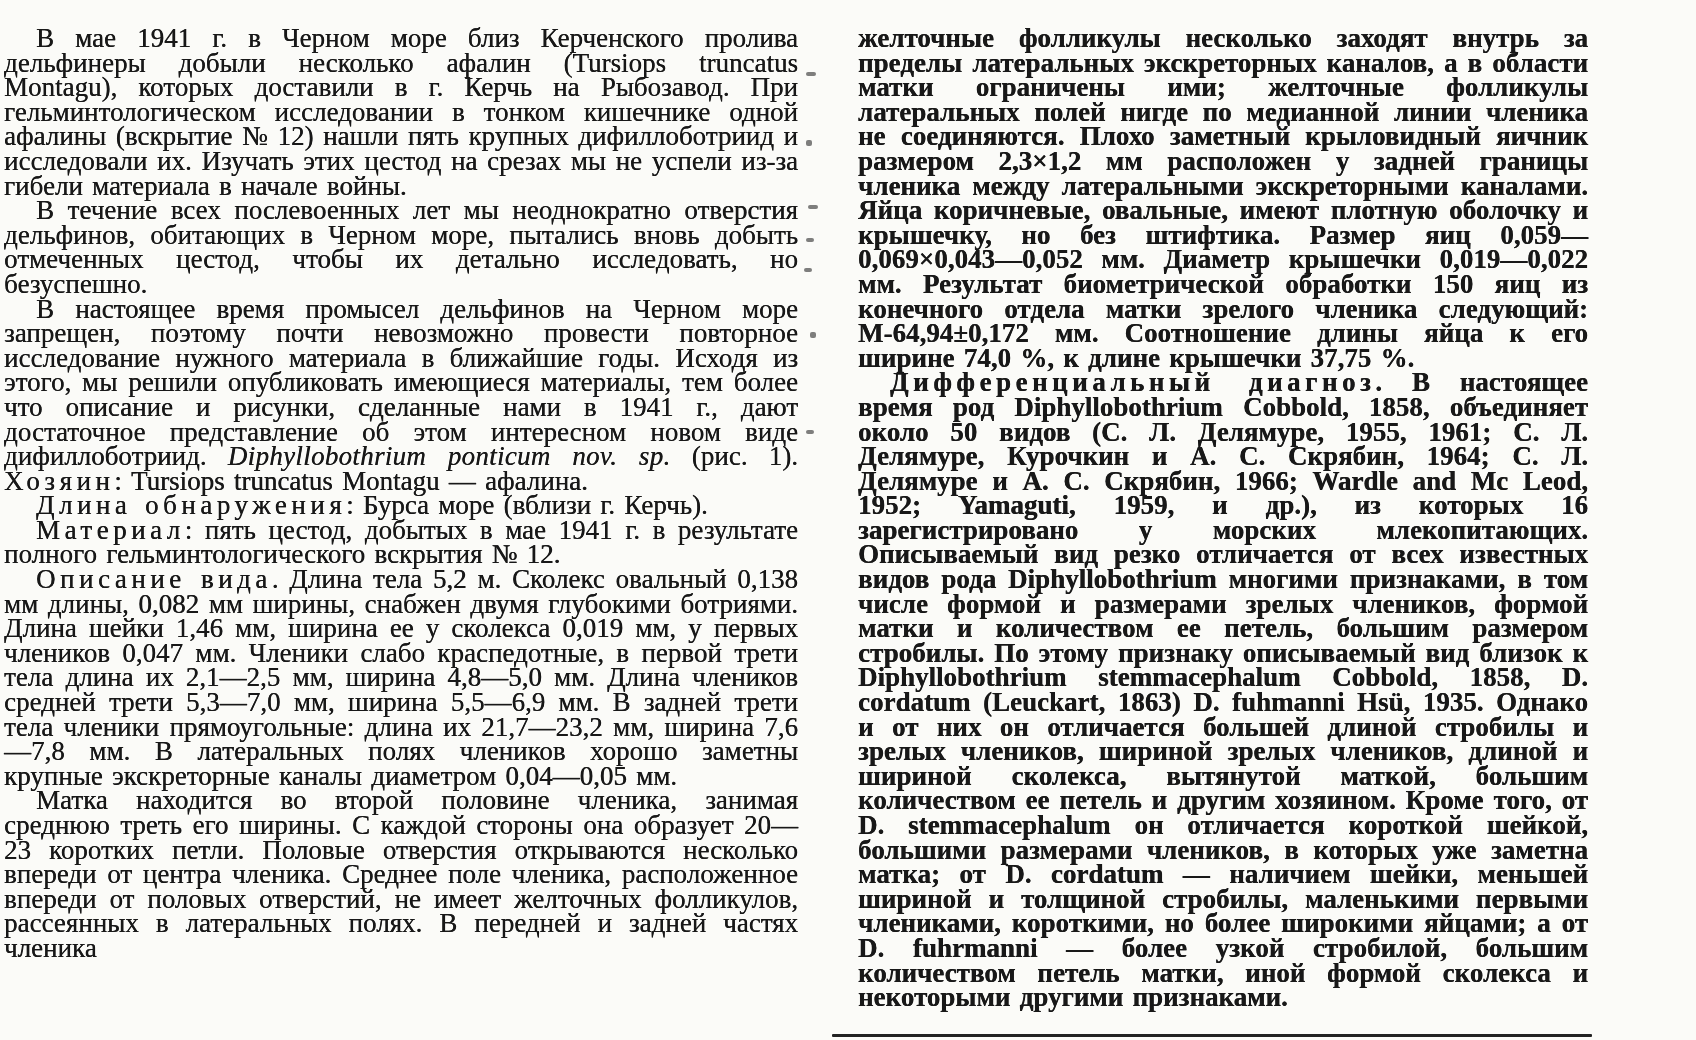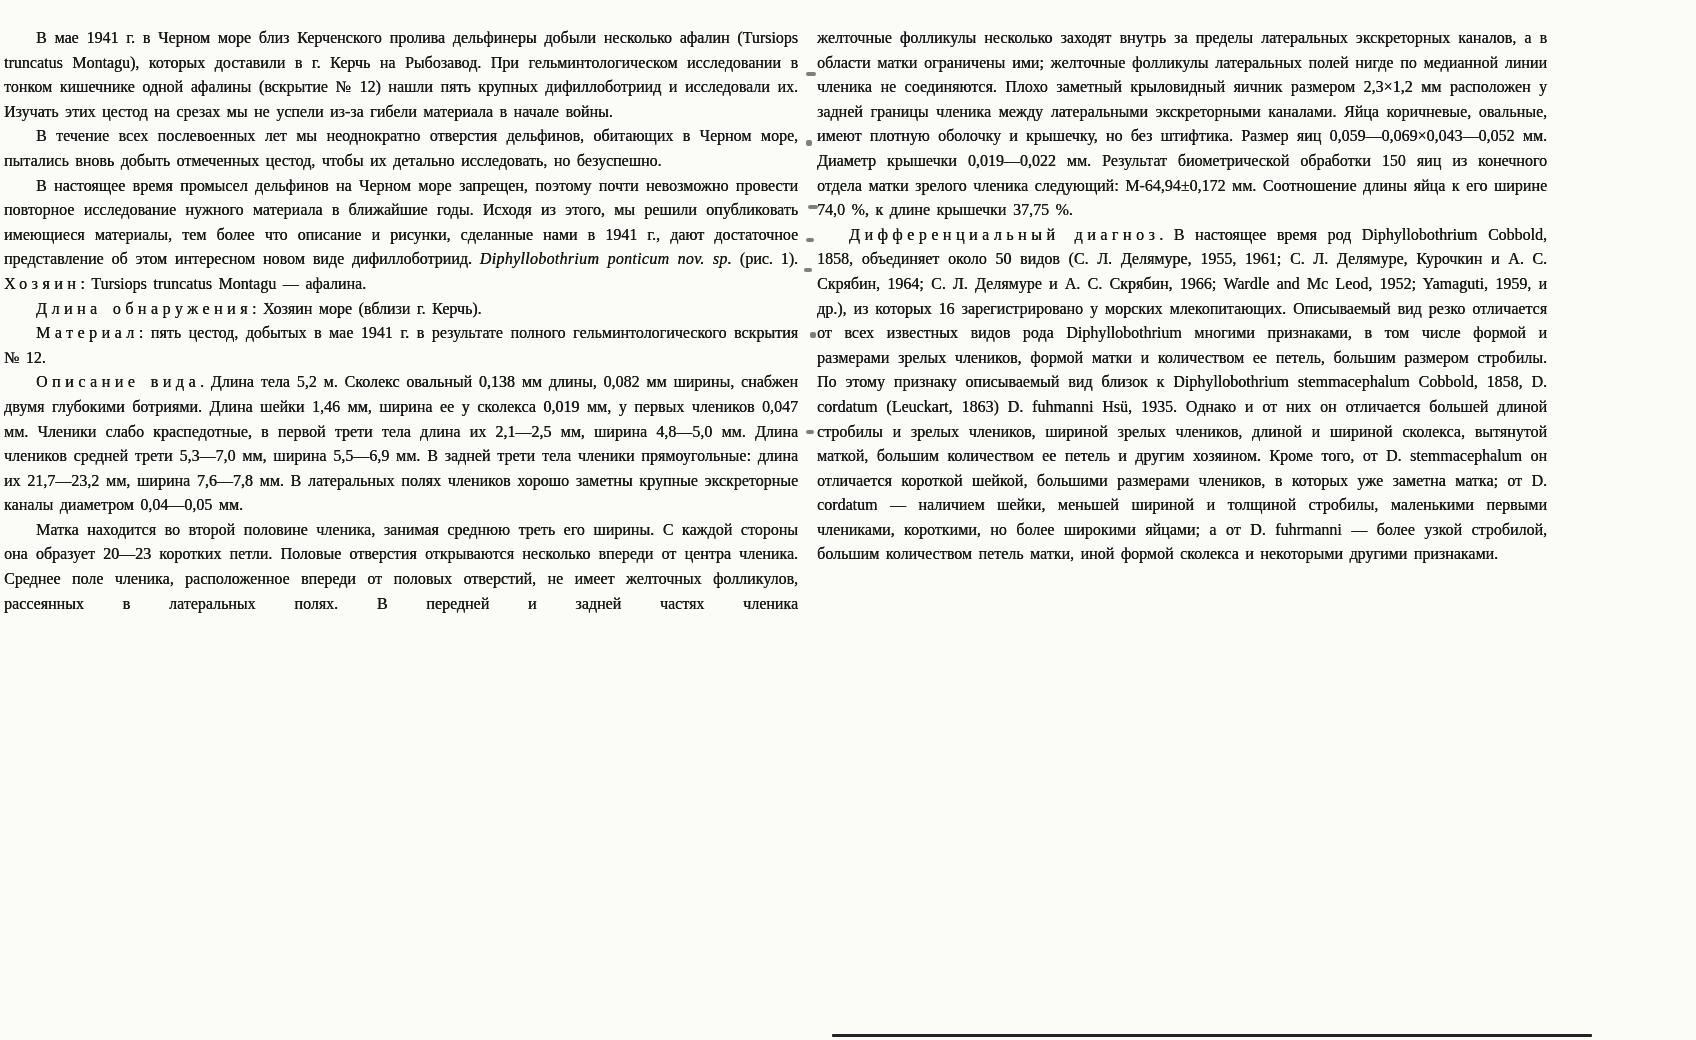--- a/index.html
+++ b/index.html
@@ -13,27 +13,27 @@
     height: 1040px;
     background: #fbfbf8;
     overflow: hidden;
     font-family: "Liberation Serif", "DejaVu Serif", serif;
     color: #181818;
   }
   .col {
     position: absolute;
     top: 26px;
     text-align: justify;
-    font-size: 16px;
+    font-size: 27px;
     line-height: 24.6px;
     word-spacing: 2.5px;
     text-shadow: 0.3px 0 0 currentColor;
   }
   .col-left  { left: 4px;   width: 794px; }
-  .col-right { left: 817px; width: 730px; }
+  .col-right { left: 858px; width: 730px; font-weight: bold; }
   p.para {
     margin: 0;
     padding: 0;
     text-indent: 32px;
   }
   p.no-indent { text-indent: 0; }
   p.justify-last { text-align-last: justify; }
   .sp { letter-spacing: 4.5px; margin-top: 16px; }
   .it { font-style: italic; letter-spacing: 0.3px; }
   .mark {
@@ -54,21 +54,21 @@
 </style>
 </head>
 <body>
 
 <div class="page">
 
   <div class="col col-left">
     <p class="para"><span>В мае 1941 г. в Черном море близ Керченского пролива дельфинеры добыли несколько афалин (Tursiops truncatus Montagu), которых доставили в г. Керчь на Рыбозавод. При гельминтологическом исследовании в тонком кишечнике одной афалины (вскрытие № 12) нашли пять крупных дифиллоботриид и исследовали их. Изучать этих цестод на срезах мы не успели из-за гибели материала в начале войны.</span></p>
     <p class="para"><span>В течение всех послевоенных лет мы неоднократно отверстия дельфинов, обитающих в Черном море, пытались вновь добыть отмеченных цестод, чтобы их детально исследовать, но безуспешно.</span></p>
     <p class="para"><span>В настоящее время промысел дельфинов на Черном море запрещен, поэтому почти невозможно провести повторное исследование нужного материала в ближайшие годы. Исходя из этого, мы решили опубликовать имеющиеся материалы, тем более что описание и рисунки, сделанные нами в 1941 г., дают достаточное представление об этом интересном новом виде дифиллоботриид. </span><span class="it">Diphyllobothrium ponticum nov. sp.</span><span> (рис. 1). </span><span class="sp">Хозяин</span><span>: Tursiops truncatus Montagu — афалина.</span></p>
-    <p class="para"><span class="sp">Длина обнаружения</span><span>: Хозяин море (вблизи г. Керчь).</span></p>
+    <p class="para"><span class="sp">Длина обнаружения</span><span>: Бурса море (вблизи г. Керчь).</span></p>
     <p class="para"><span class="sp">Материал</span><span>: пять цестод, добытых в мае 1941 г. в результате полного гельминтологического вскрытия № 12.</span></p>
     <p class="para"><span class="sp">Описание вида</span><span>. Длина тела 5,2 м. Сколекс овальный 0,138 мм длины, 0,082 мм ширины, снабжен двумя глубокими ботриями. Длина шейки 1,46 мм, ширина ее у сколекса 0,019 мм, у первых члеников 0,047 мм. Членики слабо краспедотные, в первой трети тела длина их 2,1—2,5 мм, ширина 4,8—5,0 мм. Длина члеников средней трети 5,3—7,0 мм, ширина 5,5—6,9 мм. В задней трети тела членики прямоугольные: длина их 21,7—23,2 мм, ширина 7,6—7,8 мм. В латеральных полях члеников хорошо заметны крупные экскреторные каналы диаметром 0,04—0,05 мм.</span></p>
     <p class="para justify-last"><span>Матка находится во второй половине членика, занимая среднюю треть его ширины. С каждой стороны она образует 20—23 коротких петли. Половые отверстия открываются несколько впереди от центра членика. Среднее поле членика, расположенное впереди от половых отверстий, не имеет желточных фолликулов, рассеянных в латеральных полях. В передней и задней частях членика</span></p>
   </div>
 
   <div class="col col-right">
     <p class="para no-indent"><span>желточные фолликулы несколько заходят внутрь за пределы латеральных экскреторных каналов, а в области матки ограничены ими; желточные фолликулы латеральных полей нигде по медианной линии членика не соединяются. Плохо заметный крыловидный яичник размером 2,3×1,2 мм расположен у задней границы членика между латеральными экскреторными каналами. Яйца коричневые, овальные, имеют плотную оболочку и крышечку, но без штифтика. Размер яиц 0,059—0,069×0,043—0,052 мм. Диаметр крышечки 0,019—0,022 мм. Результат биометрической обработки 150 яиц из конечного отдела матки зрелого членика следующий: М-64,94±0,172 мм. Соотношение длины яйца к его ширине 74,0 %, к длине крышечки 37,75 %.</span></p>
     <p class="para"><span class="sp">Дифференциальный диагноз</span><span>. В настоящее время род Diphyllobothrium Cobbold, 1858, объединяет около 50 видов (С. Л. Делямуре, 1955, 1961; С. Л. Делямуре, Курочкин и А. С. Скрябин, 1964; С. Л. Делямуре и А. С. Скрябин, 1966; Wardle and Mc Leod, 1952; Yamaguti, 1959, и др.), из которых 16 зарегистрировано у морских млекопитающих. Описываемый вид резко отличается от всех известных видов рода Diphyllobothrium многими признаками, в том числе формой и размерами зрелых члеников, формой матки и количеством ее петель, большим размером стробилы. По этому признаку описываемый вид близок к Diphyllobothrium stemmacephalum Cobbold, 1858, D. cordatum (Leuckart, 1863) D. fuhmanni Hsü, 1935. Однако и от них он отличается большей длиной стробилы и зрелых члеников, шириной зрелых члеников, длиной и шириной сколекса, вытянутой маткой, большим количеством ее петель и другим хозяином. Кроме того, от D. stemmacephalum он отличается короткой шейкой, большими размерами члеников, в которых уже заметна матка; от D. cordatum — наличием шейки, меньшей шириной и толщиной стробилы, маленькими первыми члениками, короткими, но более широкими яйцами; а от D. fuhrmanni — более узкой стробилой, большим количеством петель матки, иной формой сколекса и некоторыми другими признаками.</span></p>
   </div>
 

